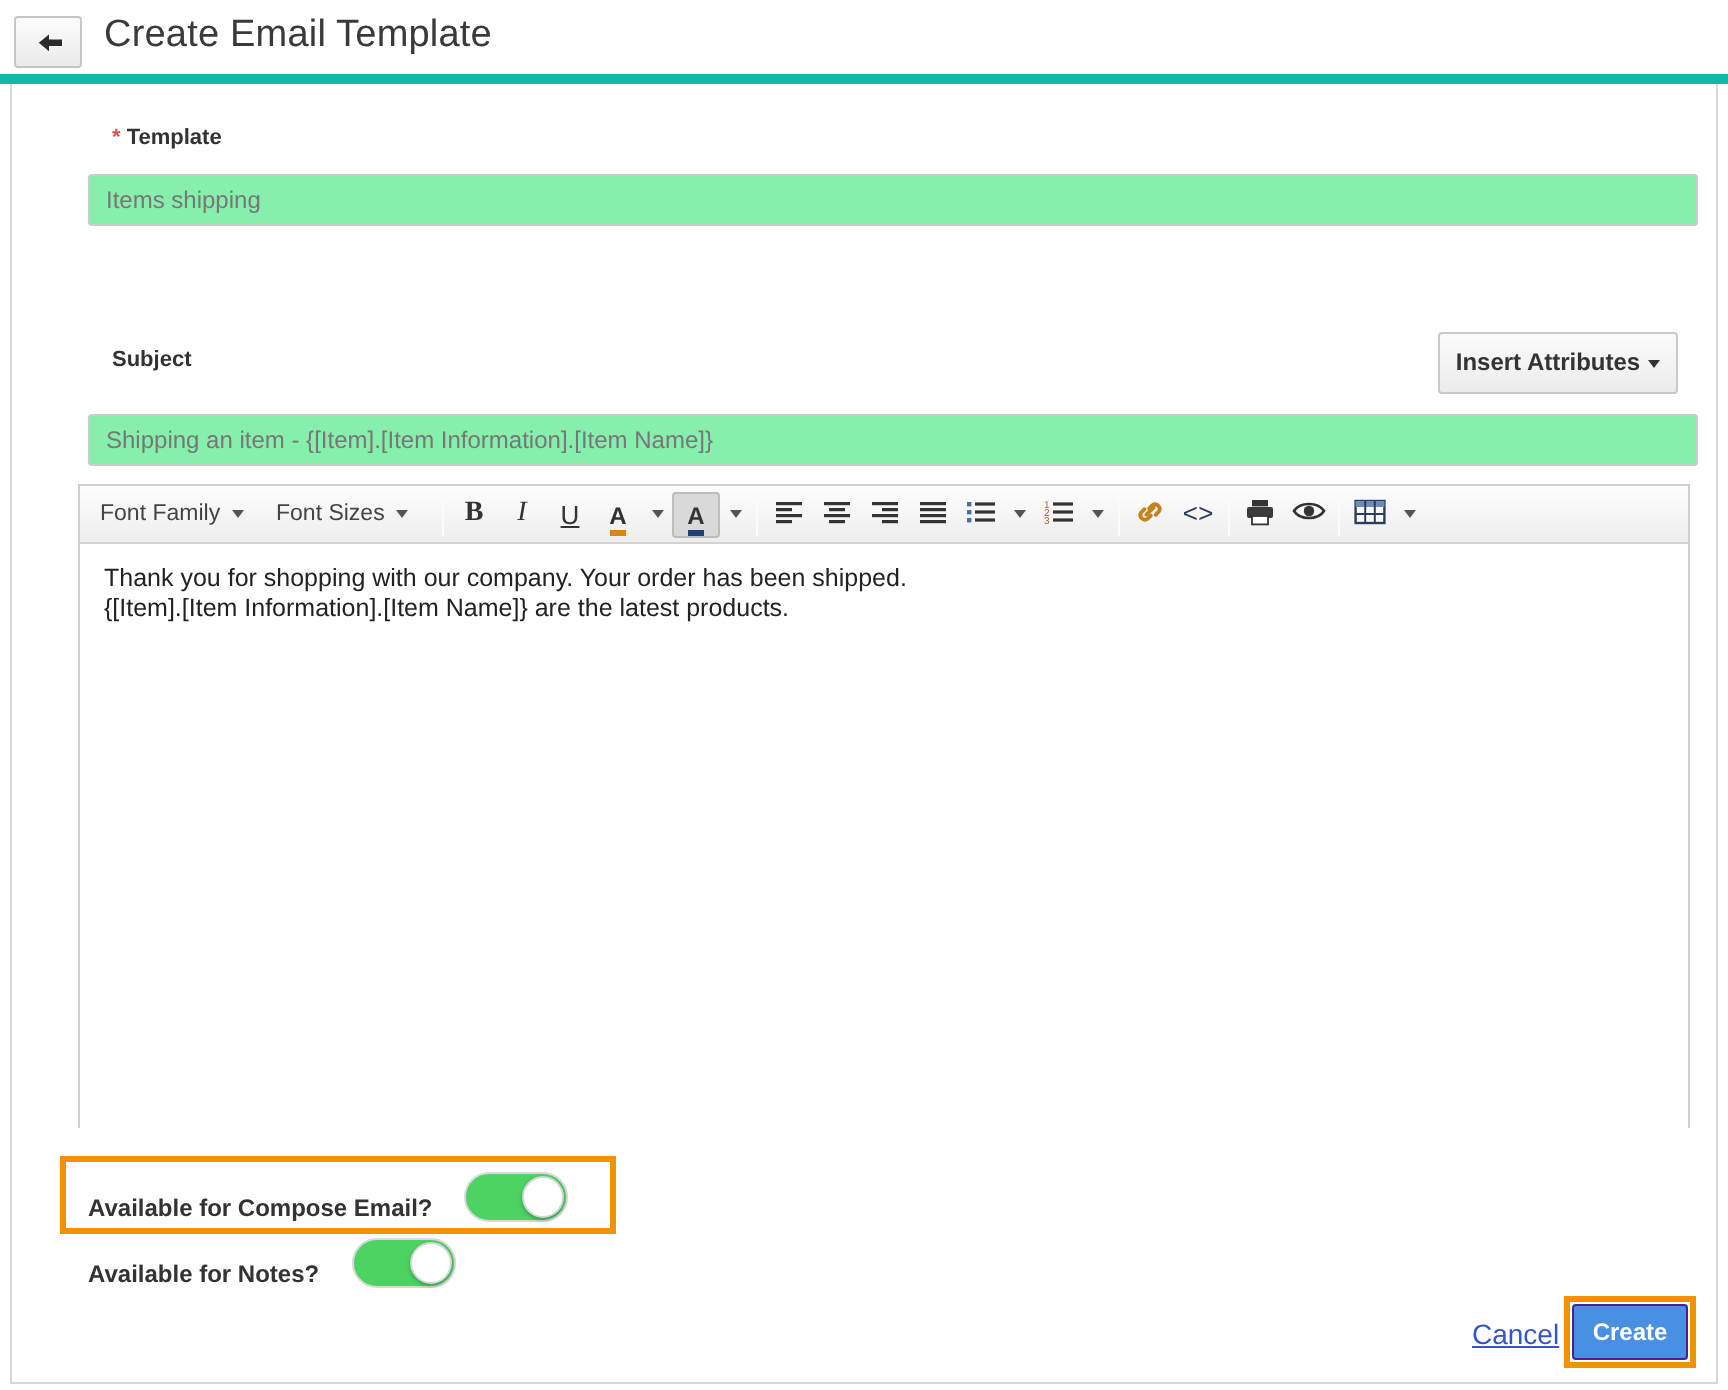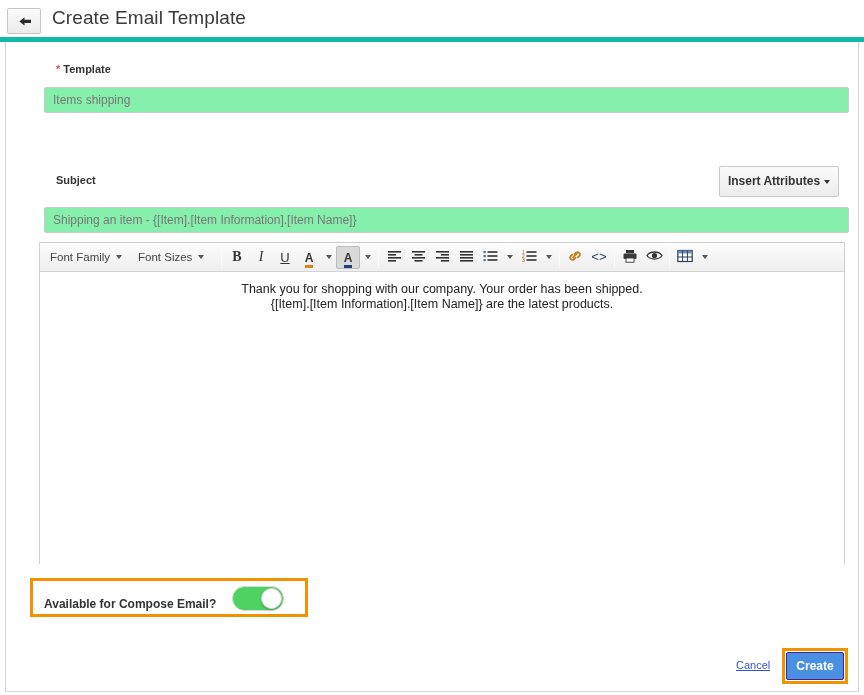--- a/index.html
+++ b/index.html
@@ -133,21 +133,21 @@
     display: block;
   }
 
   #editor-body {
     position: absolute; left: 0; top: 29px;
     width: 100%; height: 292px;
     padding: 10px 12px;
     font-size: 12.5px; color: #222; line-height: 1.18;
     background: #fff;
   }
-  #editor-body p { margin: 0 0 13px 0; text-align: center; }
+  #editor-body p { margin: 0 0 13px 0; }
   #editor-body p:last-child { margin-bottom: 0; }
 
   
   .toggle-row {
     position: absolute;
     display: flex; align-items: flex-end;
   }
   .toggle-label {
     font-size: 12px; font-weight: bold; color: #333;
     white-space: nowrap;
@@ -171,21 +171,21 @@
   
   .hl-box {
     position: absolute;
     border: 3px solid #F29200;
     pointer-events: none;
   }
 
   
   #cancel-link {
     position: absolute; left: 736px; top: 659px;
-    font-size: 11px; color: #3355cc;
+    font-size: 14px; color: #3355cc;
     text-decoration: underline; cursor: pointer;
   }
   #create-btn {
     position: absolute; left: 786px; top: 652px;
     width: 58px; height: 28px;
     background: #4A90E2;
     border: 1px solid #4c1d95; border-radius: 2px;
     color: #fff; font-size: 12px; font-weight: bold;
     cursor: pointer;
     display: flex; align-items: center; justify-content: center;
@@ -412,20 +412,26 @@
 
   </div>
 
   <div class="toggle-row" style="left:38px; top:544px;">
     <span class="toggle-label">Available for Compose Email?</span>
     <span class="toggle" style="margin-left:16px;">
       <span class="knob"></span>
     </span>
   </div>
 
+  <div class="toggle-row" style="left:38px; top:577px;">
+    <span class="toggle-label">Available for Notes?</span>
+    <span class="toggle" style="margin-left:16px;">
+      <span class="knob"></span>
+    </span>
+  </div>
 
 </div>
 
 <div class="hl-box" style="left:30px; top:578px; width:278px; height:39px;"></div>
 <div class="hl-box" style="left:782px; top:648px; width:66px; height:36px;"></div>
 
 <div id="cancel-link">Cancel</div>
 <div id="create-btn">
   <span>Create</span>
 </div>

